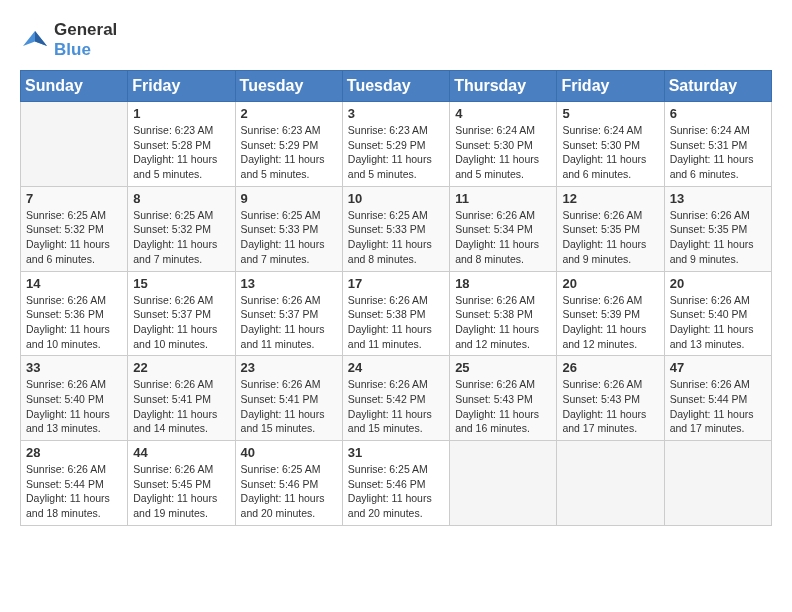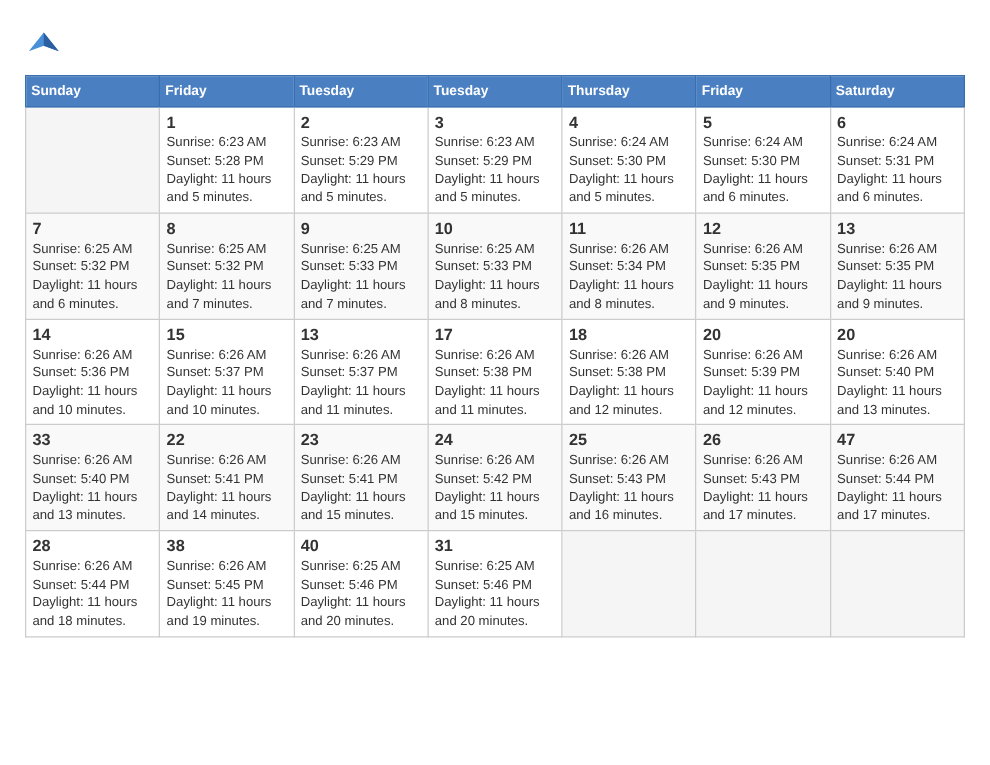--- a/index.html
+++ b/index.html
@@ -40,21 +40,21 @@
     table {
       width: 100%;
       border-collapse: collapse;
       font-size: 11px;
     }
     thead tr th {
       background-color: #4a7fc1;
       color: #fff;
       padding: 6px 4px;
       text-align: left;
-      font-size: 11px;
+      font-size: 16px;
       font-weight: bold;
       border: 1px solid #3a6faf;
     }
     tbody tr td {
       border: 1px solid #ccc;
       padding: 4px 5px;
       vertical-align: top;
       min-height: 70px;
       height: 80px;
       color: #333;
@@ -80,20 +80,24 @@
   </style>
 </head>
 <body>
 
 <div class="header">
   <div class="logo">
     <svg class="logo-bird" viewBox="0 0 40 40" xmlns="http://www.w3.org/2000/svg">
       <polygon points="20,8 36,28 20,22 4,28" fill="#4a90d9"></polygon>
       <polygon points="20,8 36,28 20,22" fill="#2a5fa0"></polygon>
     </svg>
+    <div>
+      <div style="font-size:17px;font-weight:bold;color:#333;">General</div>
+      <div style="font-size:17px;font-weight:bold;color:#4a90d9;">Blue</div>
+    </div>
   </div>
   <div class="title-block">
     <div class="month-title"></div>
     <div class="subtitle"></div>
   </div>
 </div>
 
 <table>
   <thead>
     <tr>
@@ -307,21 +311,21 @@
       </tr>
       <tr>
         <td>
           <span class="day-num">28</span>
           <div class="day-info" style="white-space: pre-line;">Sunrise: 6:26 AM
 Sunset: 5:44 PM
 Daylight: 11 hours
 and 18 minutes.</div>
         </td>
         <td>
-          <span class="day-num">38</span>
+          <span class="day-num">44</span>
           <div class="day-info" style="white-space: pre-line;">Sunrise: 6:26 AM
 Sunset: 5:45 PM
 Daylight: 11 hours
 and 19 minutes.</div>
         </td>
         <td>
           <span class="day-num">40</span>
           <div class="day-info" style="white-space: pre-line;">Sunrise: 6:25 AM
 Sunset: 5:46 PM
 Daylight: 11 hours

